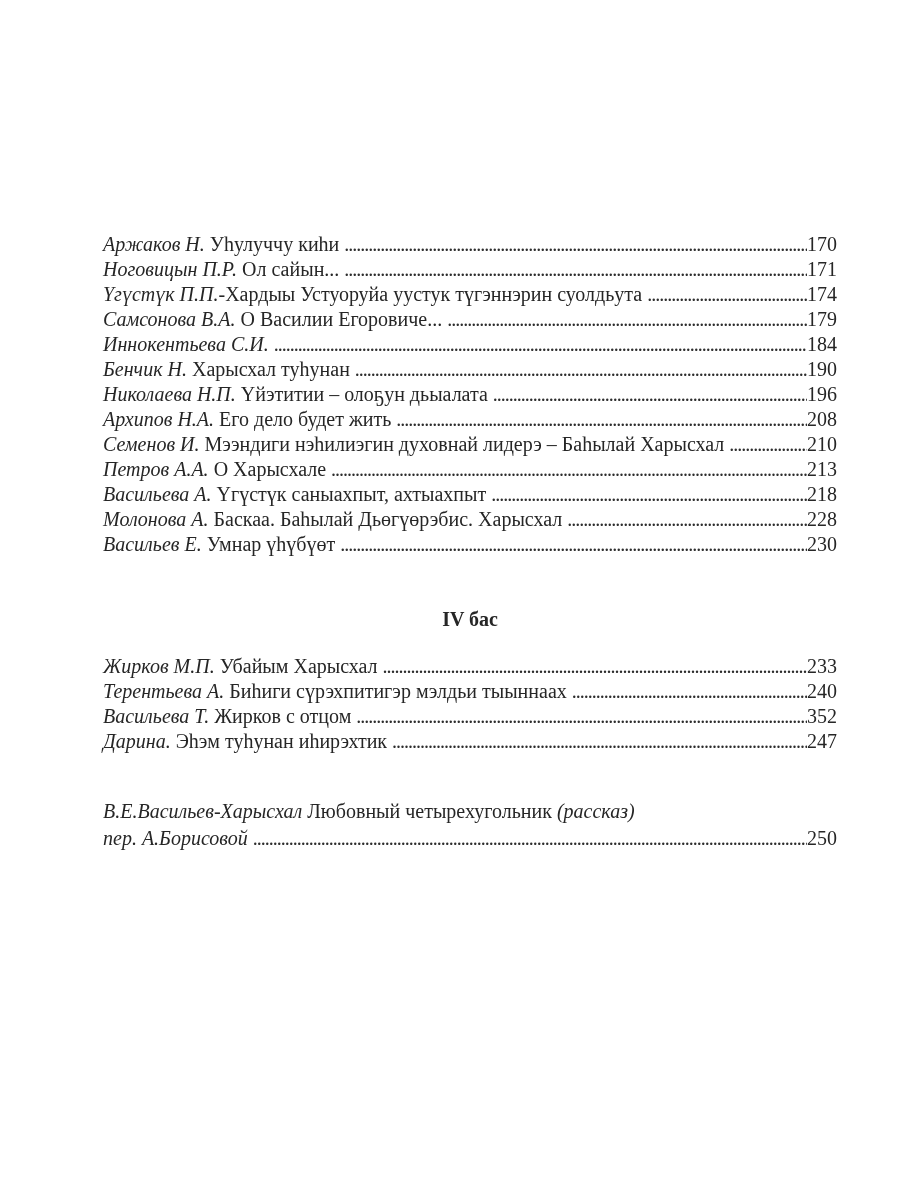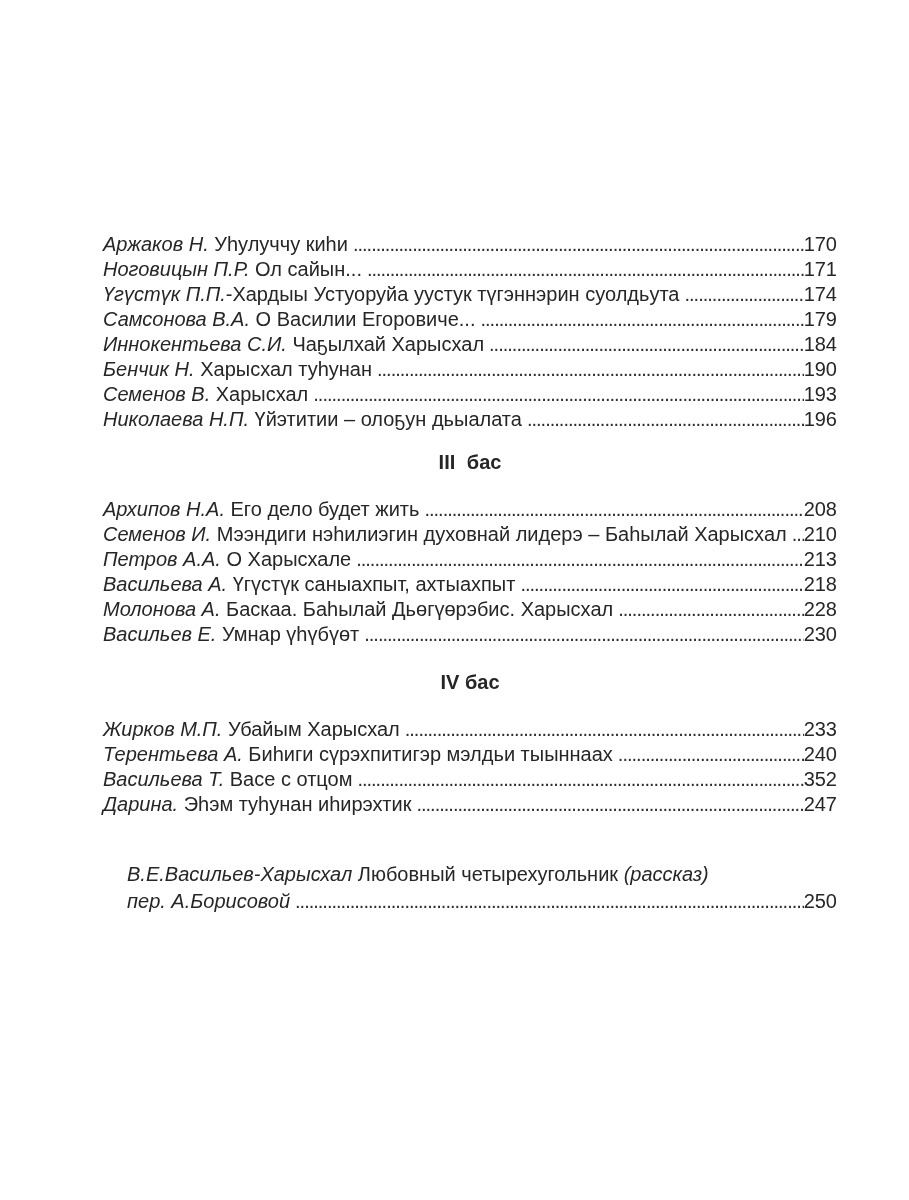--- a/index.html
+++ b/index.html
@@ -2,21 +2,21 @@
 <html><head>
 <meta charset="utf-8">
 <style>
   html, body { margin: 0; padding: 0; background: #ffffff; }
   .page {
     position: relative;
     width: 909px;
     height: 1200px;
     background: #ffffff;
     overflow: hidden;
-    font-family: Liberation Sans, sans-serif;
+    font-family: Liberation Serif, serif;
     color: #262626;
   }
   .content {
     position: absolute;
     left: 103px;
     top: 232px;
     width: 734px;
     font-size: 20px;
     line-height: 25px;
   }
@@ -38,23 +38,23 @@
   .leader::after {
     content: "...................................................................................................................................................................................................................";
   }
   .pagenum { white-space: pre; }
   .section-heading {
     text-align: center;
     font-weight: bold;
     line-height: 25px;
   }
   .heading-3 { margin-top: 18px; margin-bottom: 22px; word-spacing: 6px; }
-  .heading-4 { margin-top: 23px; margin-bottom: 22px; }
+  .heading-4 { margin-top: 50px; margin-bottom: 22px; }
   .final-block { margin-top: 45px; }
-  .final-block .entry { height: 27px; margin-left: 24px; }
+  .final-block .entry { height: 27px; }
   .note { font-style: italic; white-space: pre; }
   .translator { font-style: italic; white-space: pre; }
 </style>
 </head>
 <body>
 
 <div class="page">
   <div class="content">
 
     <div>
@@ -77,46 +77,38 @@
         <span class="pagenum">174</span>
       </div>
       <div class="entry">
         <span class="author">Самсонова В.А.</span>
           <span class="title"> О Василии Егоровиче...</span>
         <span class="leader"></span>
         <span class="pagenum">179</span>
       </div>
       <div class="entry">
         <span class="author">Иннокентьева С.И.</span>
-          <span class="title"> Чаҕылхай Харысхал</span>
         <span class="leader"></span>
         <span class="pagenum">184</span>
       </div>
       <div class="entry">
         <span class="author">Бенчик Н.</span>
           <span class="title"> Харысхал туһунан</span>
         <span class="leader"></span>
         <span class="pagenum">190</span>
       </div>
       <div class="entry">
-        <span class="author">Семенов В.</span>
-          <span class="title"> Харысхал</span>
-        <span class="leader"></span>
-        <span class="pagenum">193</span>
-      </div>
-      <div class="entry">
         <span class="author">Николаева Н.П.</span>
           <span class="title"> Үйэтитии – олоҕун дьыалата</span>
         <span class="leader"></span>
         <span class="pagenum">196</span>
       </div>
     </div>
 
     <div>
-      <div class="section-heading heading-3">III бас</div>
       <div class="entry">
         <span class="author">Архипов Н.А.</span>
           <span class="title"> Его дело будет жить</span>
         <span class="leader"></span>
         <span class="pagenum">208</span>
       </div>
       <div class="entry">
         <span class="author">Семенов И.</span>
           <span class="title"> Мээндиги нэһилиэгин духовнай лидерэ – Баһылай Харысхал</span>
         <span class="leader"></span>
@@ -157,21 +149,21 @@
         <span class="pagenum">233</span>
       </div>
       <div class="entry">
         <span class="author">Терентьева А.</span>
           <span class="title"> Биһиги сүрэхпитигэр мэлдьи тыыннаах</span>
         <span class="leader"></span>
         <span class="pagenum">240</span>
       </div>
       <div class="entry">
         <span class="author">Васильева Т.</span>
-          <span class="title"> Васе с отцом</span>
+          <span class="title"> Жирков с отцом</span>
         <span class="leader"></span>
         <span class="pagenum">352</span>
       </div>
       <div class="entry">
         <span class="author">Дарина.</span>
           <span class="title"> Эһэм туһунан иһирэхтик</span>
         <span class="leader"></span>
         <span class="pagenum">247</span>
       </div>
     </div>

